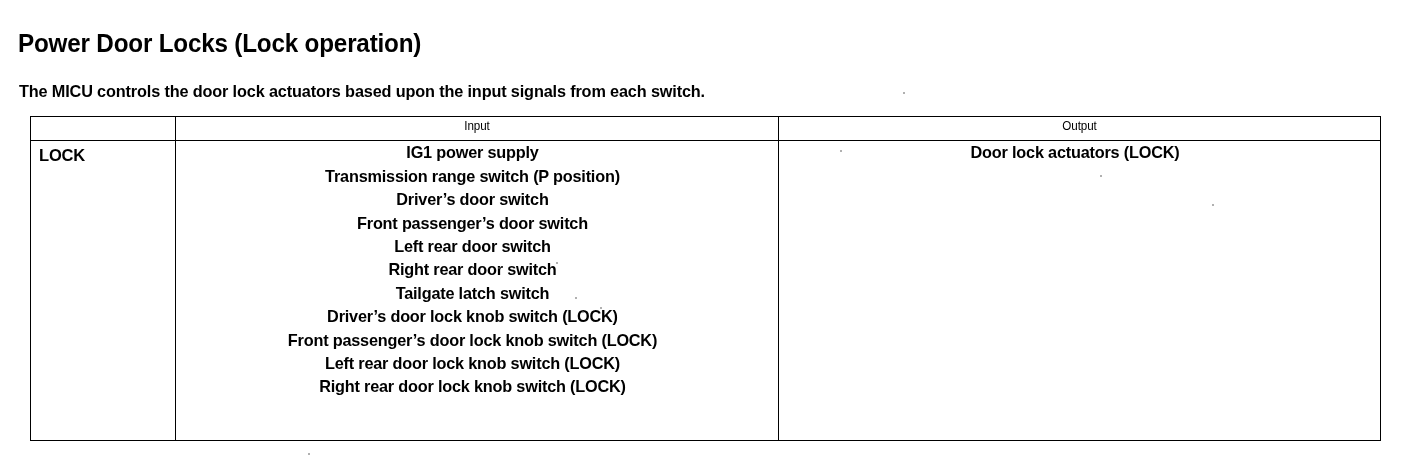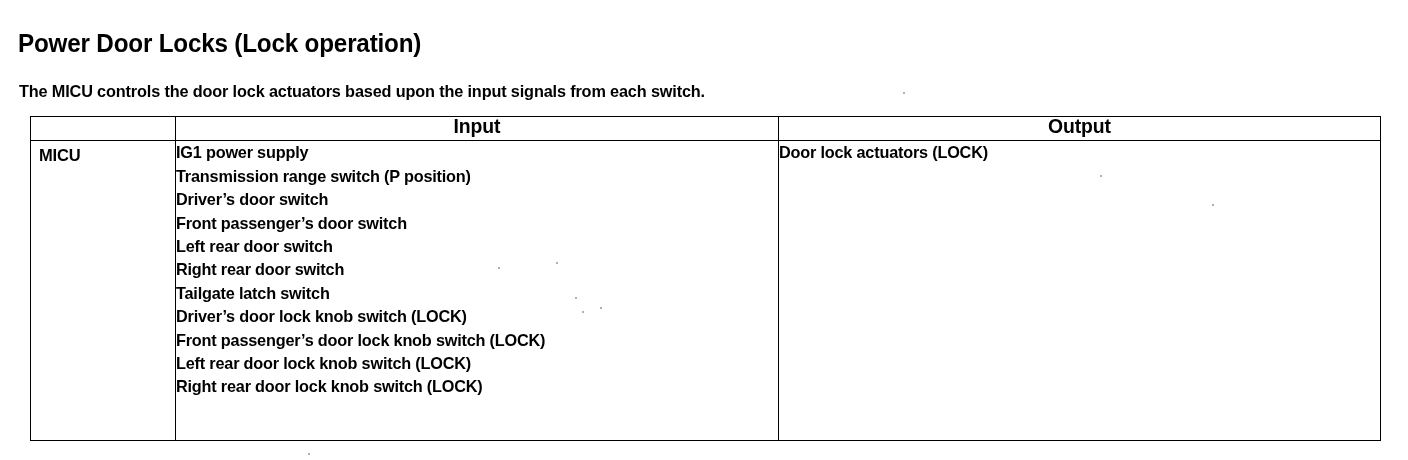--- a/index.html
+++ b/index.html
@@ -72,22 +72,22 @@
     background: #ffffff;
   }
 
   .col-label { width: 145px; }
   .col-input { width: 603px; }
   .col-output { width: 602px; }
 
   
   .hdr-row td {
     height: 20px;
-    font-size: 20px;
-    font-weight: 700;
+    font-size: 12px;
+    font-weight: 400;
     text-align: center;
     vertical-align: middle;
     letter-spacing: -0.1px;
   }
   .hdr-blank { }
   .hdr-text {
     display: block;
     line-height: 18px;
     transform: scaleX(0.97);
   }
@@ -100,20 +100,21 @@
     font-size: 16.5px;
     font-weight: 700;
     line-height: 23.4px;
     letter-spacing: -0.2px;
     white-space: nowrap;
   }
   .line-list {
     list-style: none;
     margin: 0;
     padding: 0;
+    text-align: center;
   }
   .line-list li {
     font-size: 16.5px;
     font-weight: 700;
     line-height: 23.4px;
     letter-spacing: -0.2px;
     white-space: nowrap;
     transform: scaleX(0.985);
     transform-origin: left center;
   }
@@ -154,21 +155,21 @@
         <td>
           <span class="hdr-text">Input</span>
         </td>
         <td>
           <span class="hdr-text">Output</span>
         </td>
       </tr>
 
       <tr class="row-micu">
         <td>
-          <div class="cell-pad cell-label">MICU</div>
+          <div class="cell-pad cell-label">LOCK</div>
         </td>
         <td>
           <ul class="line-list cell-pad">
               <li>IG1 power supply</li>
               <li>Transmission range switch (P position)</li>
               <li>Driver’s door switch</li>
               <li>Front passenger’s door switch</li>
               <li>Left rear door switch</li>
               <li>Right rear door switch</li>
               <li>Tailgate latch switch</li>

